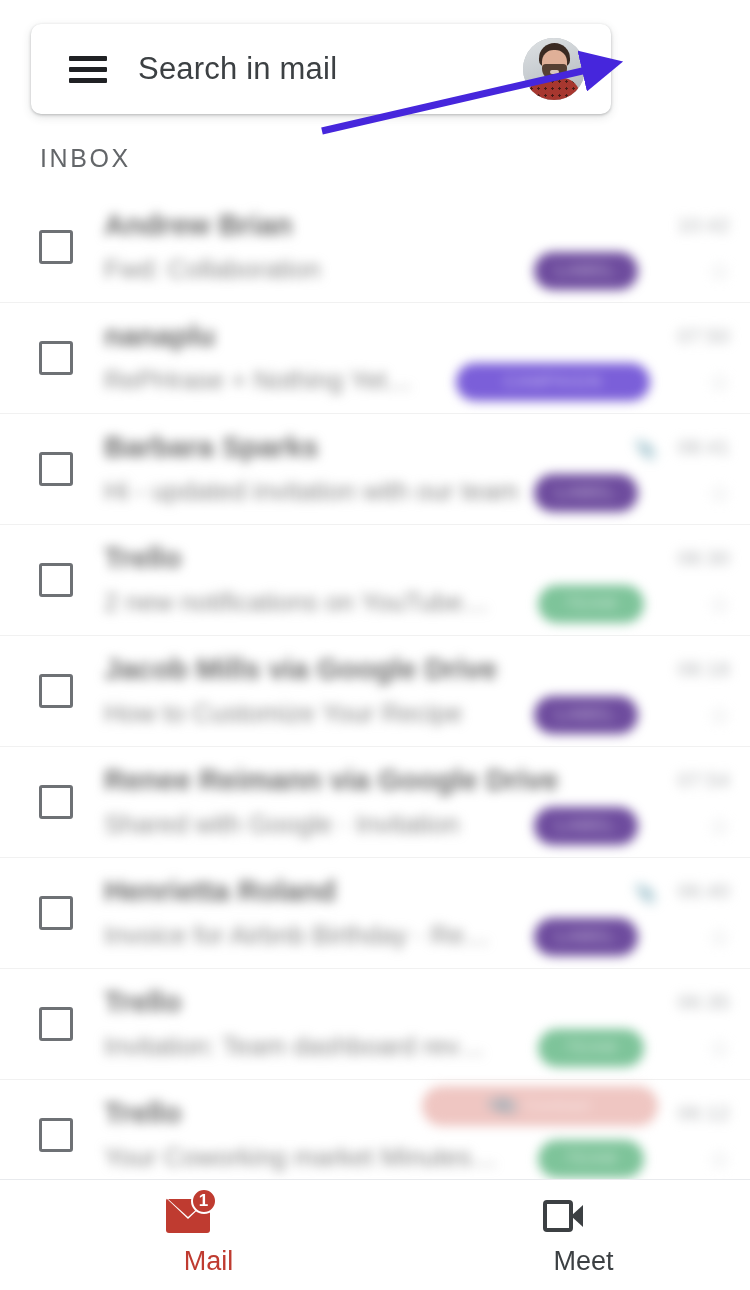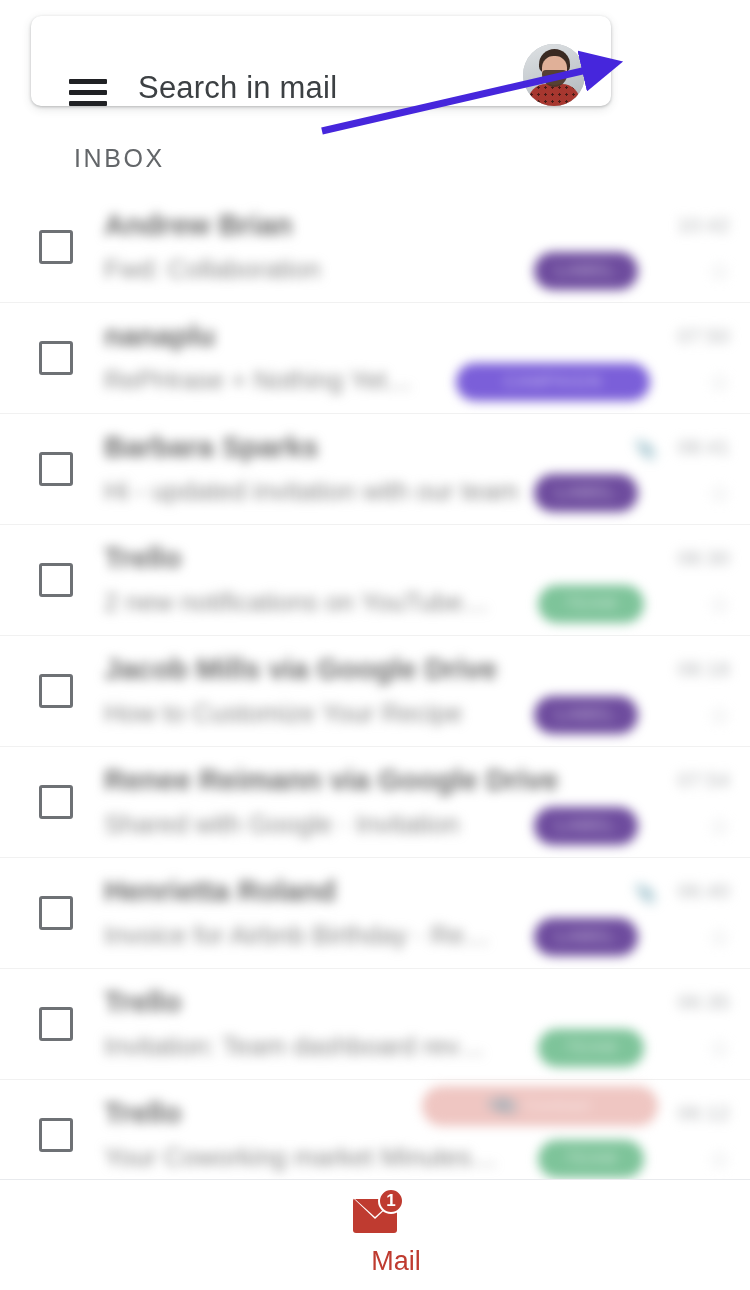--- a/index.html
+++ b/index.html
@@ -12,28 +12,28 @@
     height: 1290px;
     overflow: hidden;
     font-family: "Liberation Sans", sans-serif;
     position: relative;
   }
 
   
   .search-wrap {
     position: absolute;
     left: 31px;
-    top: 16px;
+    top: 24px;
     width: 580px;
     height: 90px;
     background: #ffffff;
     border-radius: 10px;
     box-shadow: 0 1px 3px rgba(60,64,67,.30), 0 3px 10px rgba(60,64,67,.15);
     display: flex;
-    align-items: flex-end;
+    align-items: center;
     z-index: 5;
   }
   .hamburger {
     width: 38px;
     margin-left: 38px;
     display: flex;
     flex-direction: column;
     justify-content: space-between;
     height: 27px;
     cursor: pointer;
@@ -123,21 +123,20 @@
   }
 
   
   .inbox-label {
     position: absolute;
     left: 40px;
     top: 144px;
     font-size: 25px;
     letter-spacing: 2.6px;
     color: #636669;
-    margin-left: 34px;
   }
 
   
   .list {
     position: absolute;
     left: 0;
     top: 192px;
     width: 750px;
     height: 988px;
     overflow: hidden;
@@ -460,20 +459,29 @@
   </div>
 
 <div class="bottom-nav" id="bottom-nav">
     <div class="nav-item">
       <div class="nav-icon">
         <div class="env"></div>
         <div class="badge">1</div>
       </div>
       <div class="nav-label active">Mail</div>
     </div>
+    <div class="nav-item">
+      <div class="nav-icon">
+        <div class="cam">
+          <div class="box"></div>
+          <div class="lens"></div>
+        </div>
+      </div>
+      <div class="nav-label inactive">Meet</div>
+    </div>
   </div>
 
 <svg class="arrow-svg" viewBox="0 0 750 1290">
   <defs>
     <marker id="ah" markerWidth="6" markerHeight="6" refX="3.2" refY="3" orient="auto">
       <path d="M0,0 L6,3 L0,6 Z" fill="#4626DC"></path>
     </marker>
   </defs>
   <line id="arrow-line" x1="322" y1="131" x2="604" y2="66" stroke="#4626DC" stroke-width="7" stroke-linecap="butt" marker-end="url(#ah)"></line>
 </svg>

